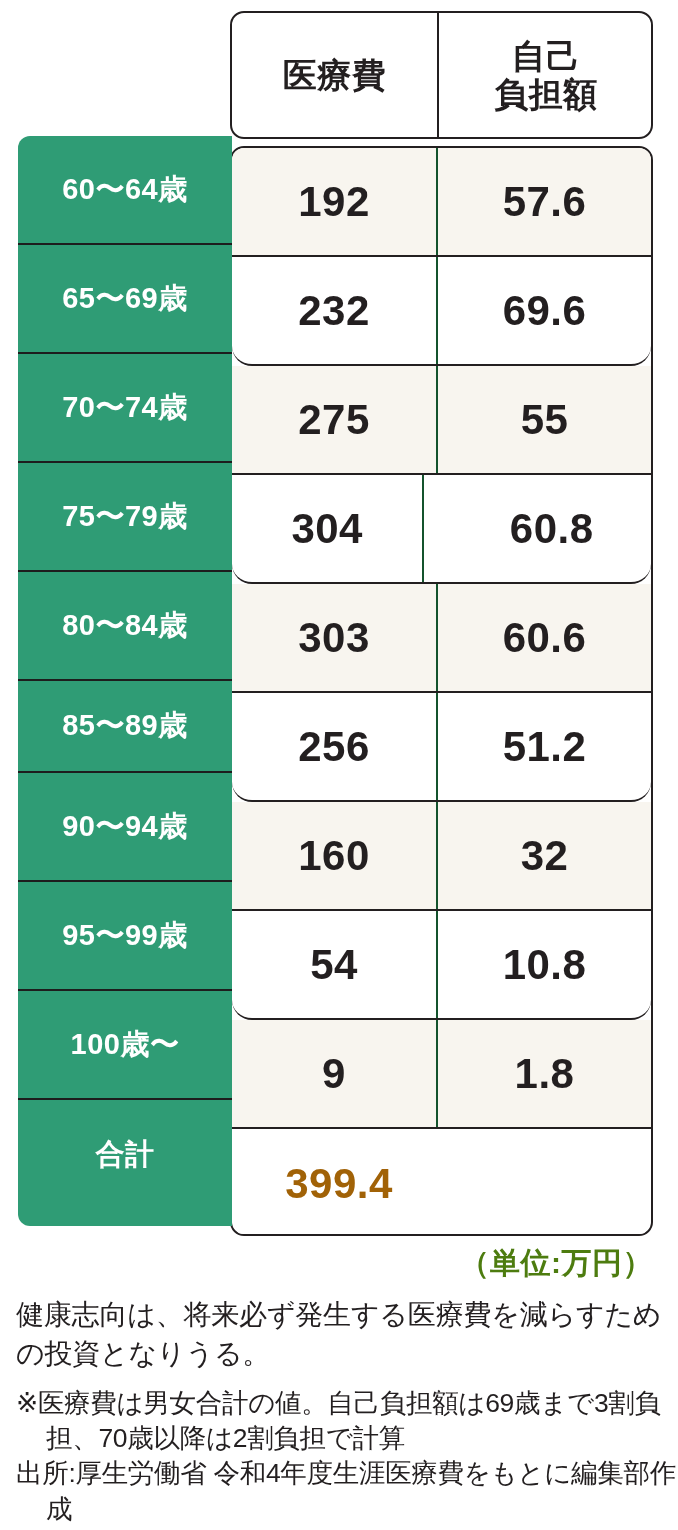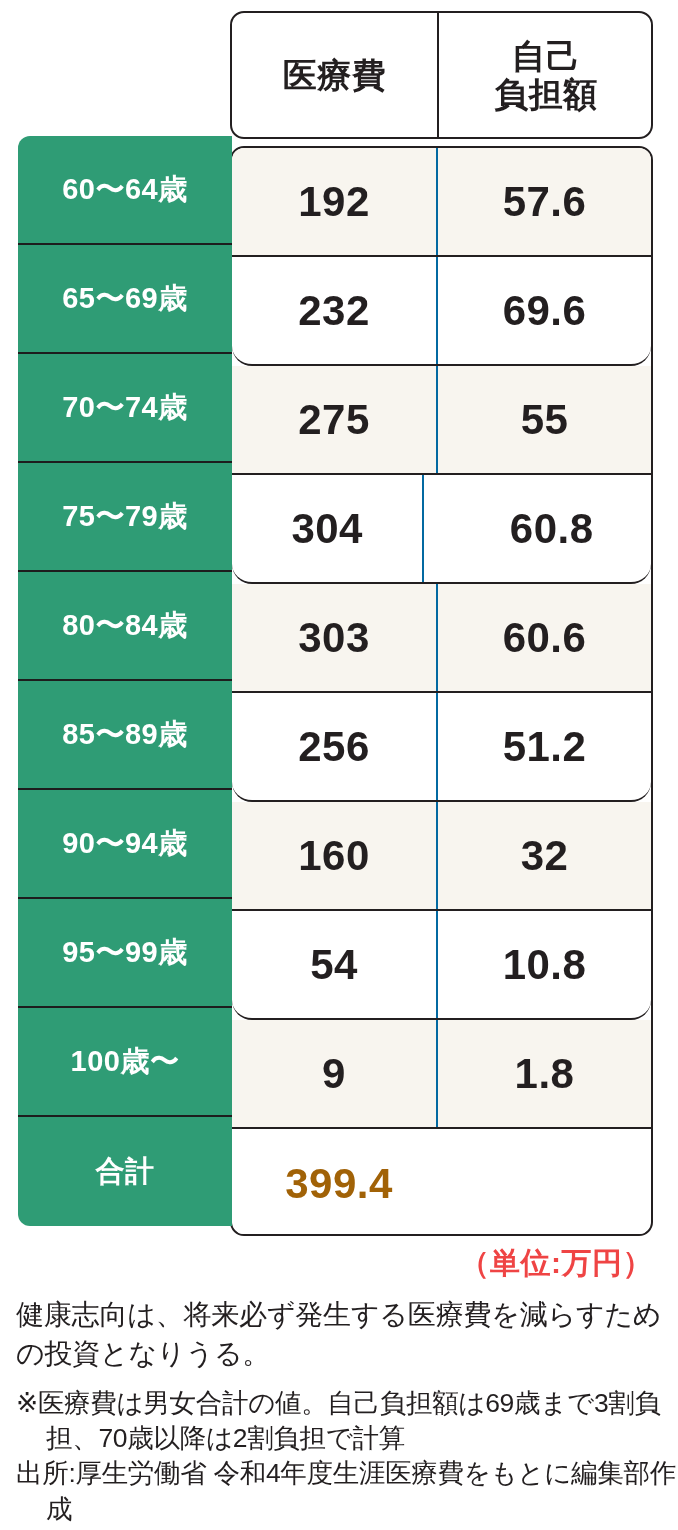--- a/index.html
+++ b/index.html
@@ -116,33 +116,33 @@
     box-sizing: border-box;
     display: flex;
     align-items: center;
     justify-content: center;
     height: 100%;
     font-weight: bold;
     color: #231f20;
     font-size: 42px;
     letter-spacing: 0.5px;
   }
-  .bcell.c1 { width: 207px; border-right: 2px solid #0369a1; }
+  .bcell.c1 { width: 207px; border-right: 2px solid #14532d; }
   .bcell.c2 { width: 214px; }
   .bcell.red { color: #a16207; }
 
   
   .unit-note {
     position: absolute;
     right: 25px;
     top: 1243px;
     font-size: 30px;
     font-weight: bold;
     letter-spacing: 0.5px;
-    color: #ef4444;
+    color: #4d7c0f;
     white-space: nowrap;
   }
 
   
   .lead {
     position: absolute;
     left: 16px;
     top: 1296px;
     width: 650px;
     font-size: 28px;
@@ -223,21 +223,21 @@
           <div class="bcell c2 red">399.4</div>
         </div>
     </div>
 
     <div class="green-col">
       <div class="grow" style="height: 109px;">60〜64歳</div>
       <div class="grow" style="height: 109px;">65〜69歳</div>
       <div class="grow" style="height: 109px;">70〜74歳</div>
       <div class="grow" style="height: 109px;">75〜79歳</div>
       <div class="grow" style="height: 109px;">80〜84歳</div>
-      <div class="grow" style="height: 109px;">85〜89歳</div>
+      <div class="grow" style="height: 92px;">85〜89歳</div>
       <div class="grow" style="height: 109px;">90〜94歳</div>
       <div class="grow" style="height: 109px;">95〜99歳</div>
       <div class="grow" style="height: 109px;">100歳〜</div>
       <div class="grow" style="height: 109px;">合計</div>
     </div>
 
     <div class="unit-note">（単位:万円）</div>
   </div>
 
   <div class="lead">健康志向は、将来必ず発生する医療費を減らすための投資となりうる。</div>

